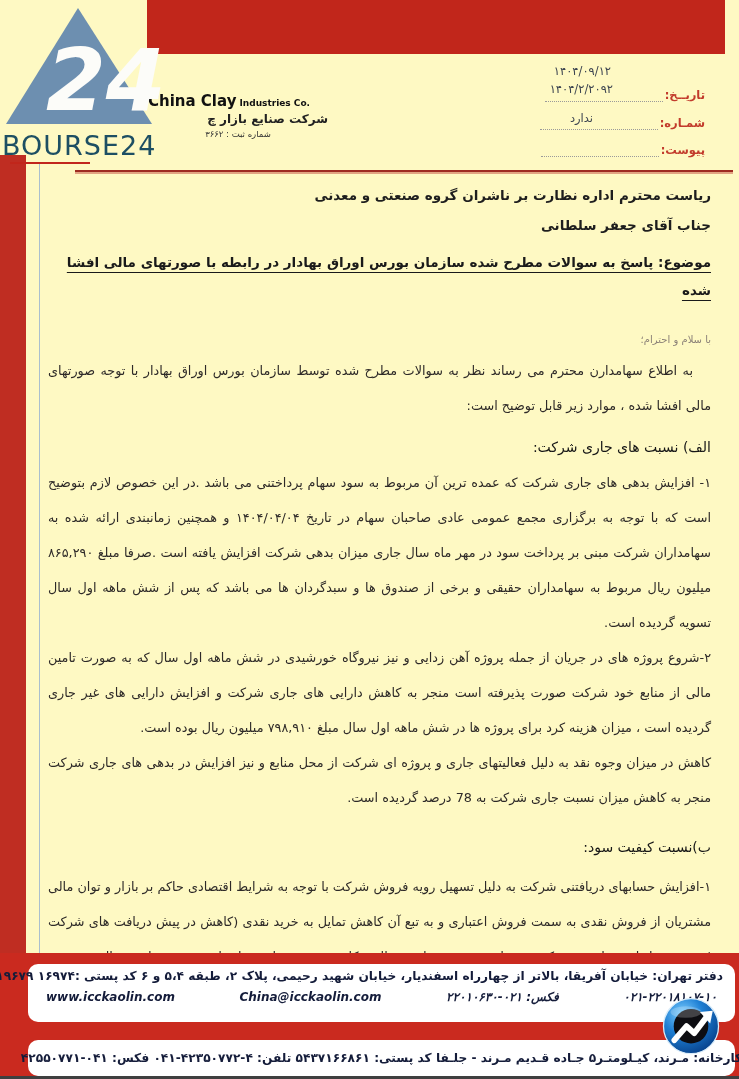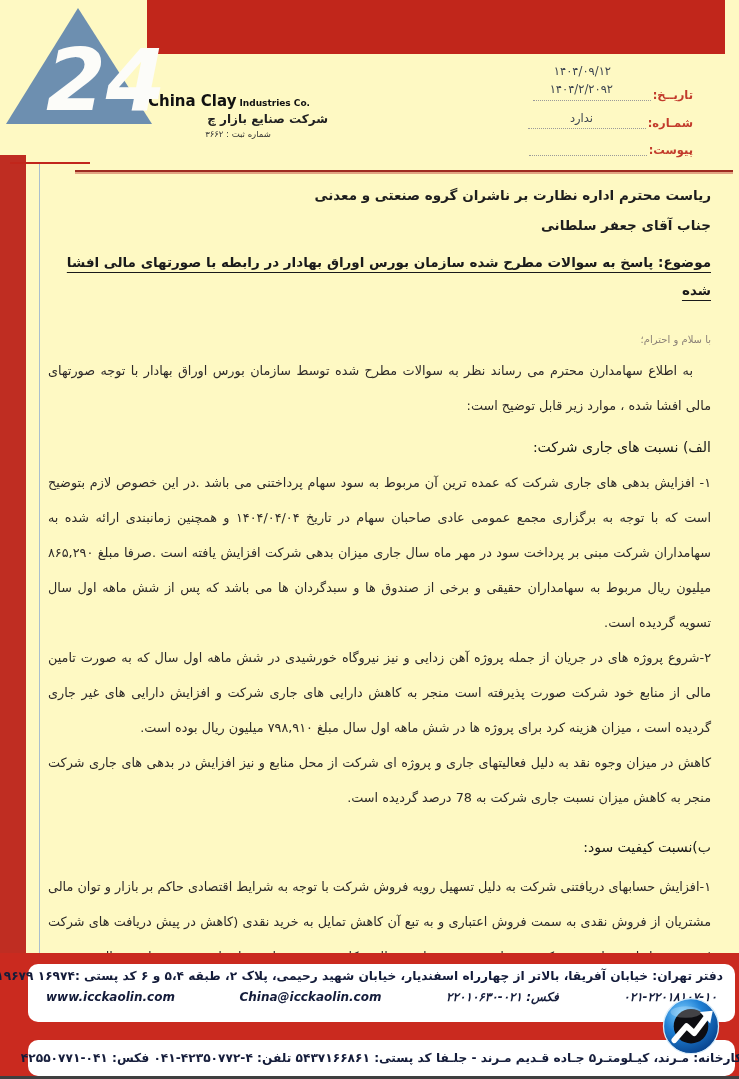--- a/index.html
+++ b/index.html
@@ -23,21 +23,21 @@
   }
   .wordmark-underline{position:absolute; left:10px; top:156px; width:80px; height:2px; background:#c1261b;}
 
   .brand{position:absolute; left:148px; top:92px; width:180px;}
   .brand-en{font-size:15px; font-weight:bold; color:#111; white-space:nowrap;}
   .brand-en .rest{font-size:9px; font-weight:bold; margin-left:3px;}
   .brand-fa{direction:rtl; font-size:12px; font-weight:bold; color:#222; margin-top:2px; white-space:nowrap;}
   .brand-reg{direction:rtl; font-size:8.5px; color:#333; margin-top:3px; text-align:center;}
 
   
-  .meta-row{position:absolute; direction:rtl; display:flex; right:46px;}
+  .meta-row{position:absolute; direction:rtl; display:flex; align-items:flex-end; right:34px;}
   .meta-label{font-size:11.5px; font-weight:bold; color:#c23b2c; white-space:nowrap;}
   .meta-dots{width:118px; border-bottom:1px dotted #9a9a9a; height:12px; margin-right:2px;}
   .meta-val{position:absolute; font-size:11.5px; color:#3c4450; white-space:nowrap;}
 
   
   .letter{position:absolute; top:180px; left:48px; right:28px; direction:rtl; text-align:right;}
   .recipient{font-size:13.5px; font-weight:bold; color:#1e1e1e; line-height:30px;}
   .subject{font-size:13.5px; font-weight:bold; color:#1a1a1a; margin-top:8px; line-height:28px;
            text-decoration:underline; text-underline-offset:5px;}
   .salutation{font-size:10px; color:#8b8177; margin-top:30px;}
@@ -69,20 +69,21 @@
   <div class="left-band"></div>
   <div class="margin-line"></div>
   <div class="head-rule"></div>
 
   <div class="watermark">
     <svg width="175" height="125" viewBox="0 0 175 125">
       <path d="M78 2 L152 118 L6 118 Z" fill="#6d8fb0"></path>
       <text x="46" y="104" font-size="86" font-style="italic" font-weight="bold" fill="#fcfcf9" font-family="DejaVu Sans, sans-serif">24</text>
       <path d="M96 72 L118 72 L118 96 L96 96 Z" fill="#6d8fb0" opacity="0.0"></path>
     </svg>
+    <div class="wordmark">BOURSE24</div>
     <div class="wordmark-underline"></div>
   </div>
 
   <div class="brand">
     <div class="brand-en">
       <span>China Clay</span><span class="rest">Industries Co.</span>
     </div>
     <div class="brand-fa">شرکت صنایع بازار چ</div>
     <div class="brand-reg">شماره ثبت : ۳۶۶۲</div>
   </div>

